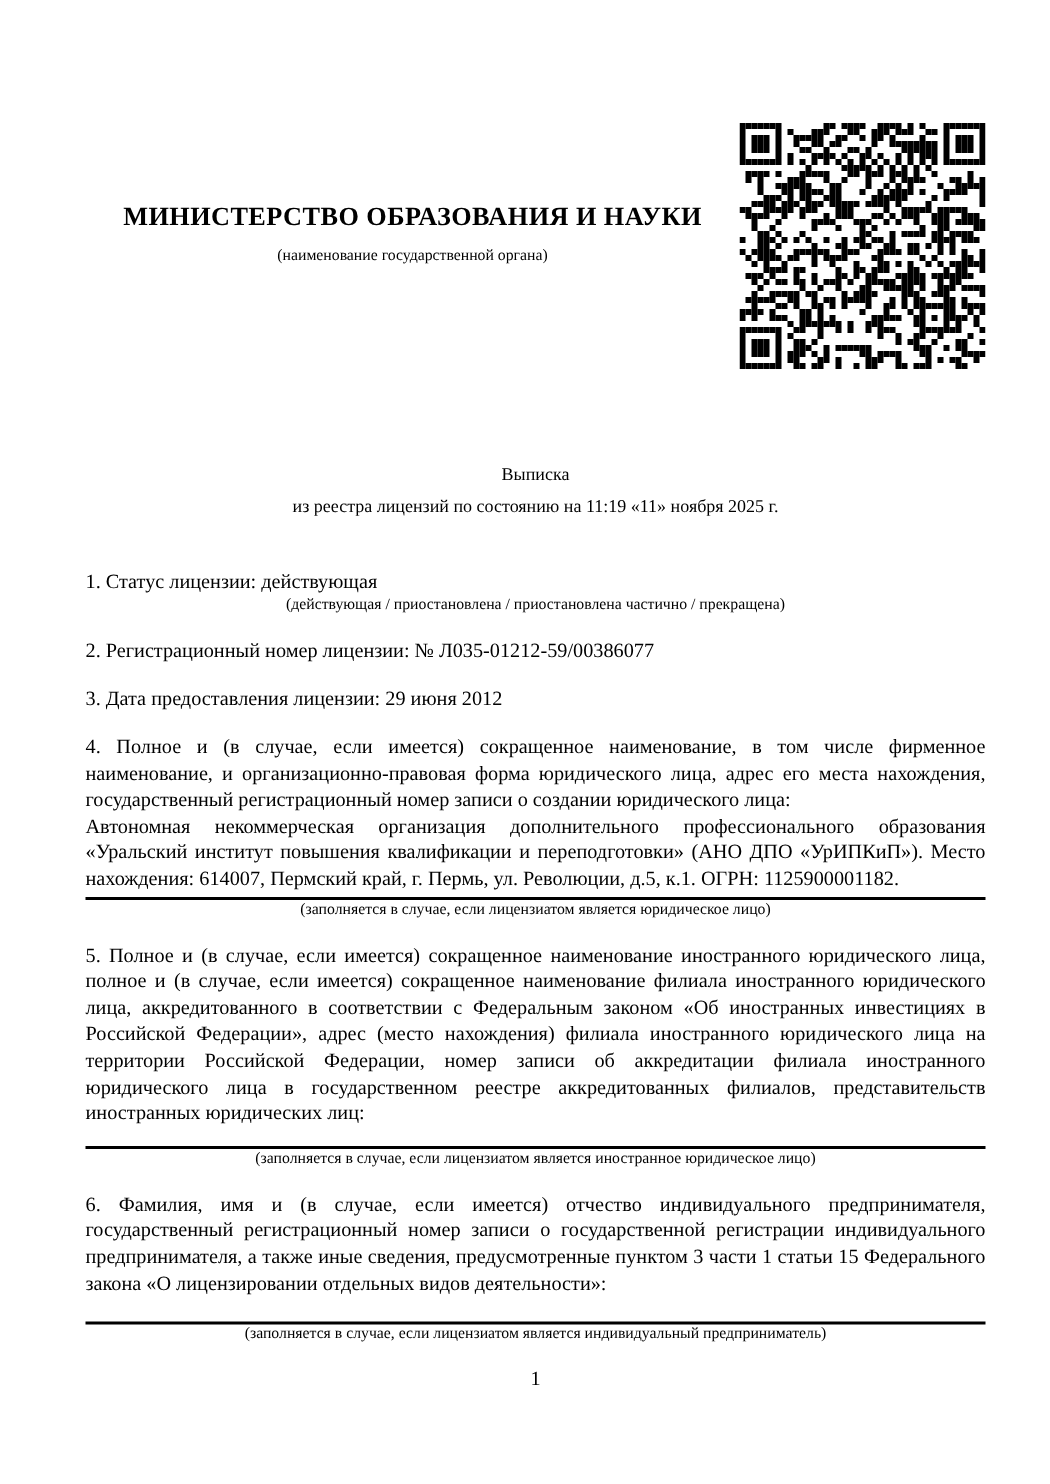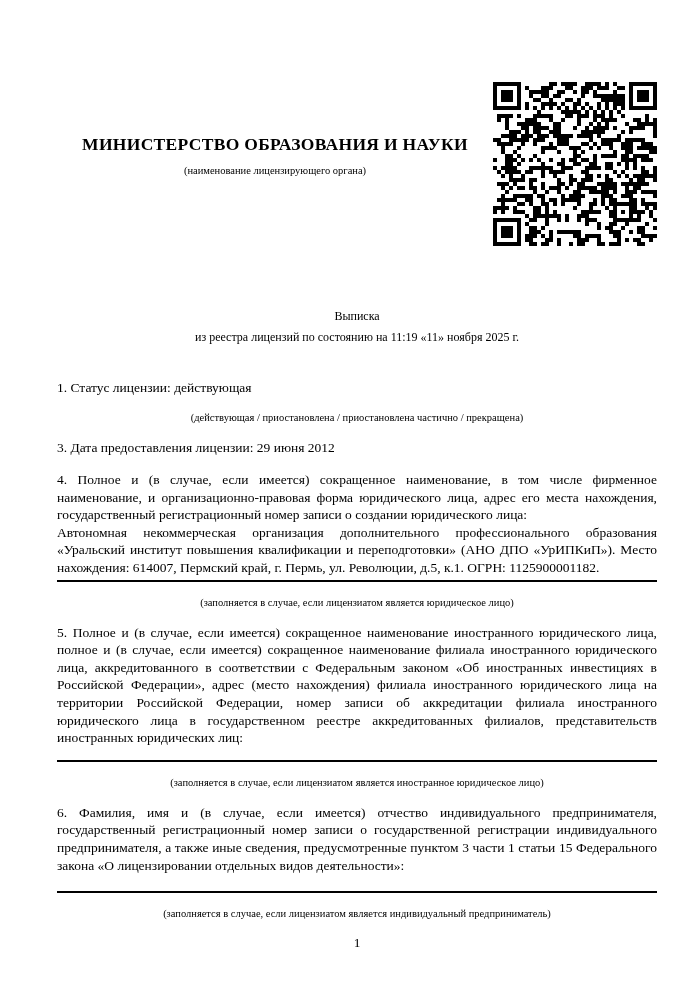--- a/index.html
+++ b/index.html
@@ -62,21 +62,21 @@
   .item { margin-bottom: 14px; }
   .item-line { line-height: 18px; }
   .item-para {
     text-align: justify;
     line-height: 17.6px;
   }
   .item-caption {
     text-align: center;
     font-size: 10.5px;
     line-height: 14px;
-    margin-top: 14px;
+    margin-top: 0;
   }
   .fill-rule {
     border: 0;
     border-top: 2px solid #000;
     height: 0;
     width: 100%;
   }
   .rule-gap-sm { margin-top: 3px; }
   .rule-gap-md { margin-top: 13px; }
   .rule-gap-lg { margin-top: 17px; }
@@ -91,21 +91,21 @@
 <body>
 
 <div class="page">
   <div class="content">
 
     <div class="header-row">
       <div class="org-block">
         <div class="org-name">
           <div>МИНИСТЕРСТВО ОБРАЗОВАНИЯ И НАУКИ</div>
         </div>
-        <div class="org-caption">(наименование лицензирующего органа)</div>
+        <div class="org-caption">(наименование государственной органа)</div>
       </div>
       <div class="qr" id="qr">
           <svg width="164" height="164" xmlns="http://www.w3.org/2000/svg" fill="#000000">
             <rect x="0" y="0" width="4" height="4"></rect>
             <rect x="4" y="0" width="4" height="4"></rect>
             <rect x="8" y="0" width="4" height="4"></rect>
             <rect x="12" y="0" width="4" height="4"></rect>
             <rect x="16" y="0" width="4" height="4"></rect>
             <rect x="20" y="0" width="4" height="4"></rect>
             <rect x="24" y="0" width="4" height="4"></rect>
@@ -921,20 +921,23 @@
       <div>из реестра лицензий по состоянию на 11:19 «11» ноября 2025 г.</div>
     </div>
 
     <div class="items">
 
       <div class="item">
         <div class="item-line">1. Статус лицензии: действующая</div>
         <div class="item-caption">(действующая / приостановлена / приостановлена частично / прекращена)</div>
       </div>
 
+      <div class="item">
+        <div class="item-line">2. Регистрационный номер лицензии: № Л035-01212-59/00386077</div>
+      </div>
 
       <div class="item">
         <div class="item-line">3. Дата предоставления лицензии: 29 июня 2012</div>
       </div>
 
       <div class="item">
         <div class="item-para">4. Полное и (в случае, если имеется) сокращенное наименование, в том числе фирменное наименование, и организационно-правовая форма юридического лица, адрес его места нахождения, государственный регистрационный номер записи о создании юридического лица:</div>
         <div class="item-para">Автономная некоммерческая организация дополнительного профессионального образования «Уральский институт повышения квалификации и переподготовки» (АНО ДПО «УрИПКиП»). Место нахождения: 614007, Пермский край, г. Пермь, ул. Революции, д.5, к.1. ОГРН: 1125900001182.</div>
         <div class="fill-rule rule-gap-sm"></div>
         <div class="item-caption">(заполняется в случае, если лицензиатом является юридическое лицо)</div>

